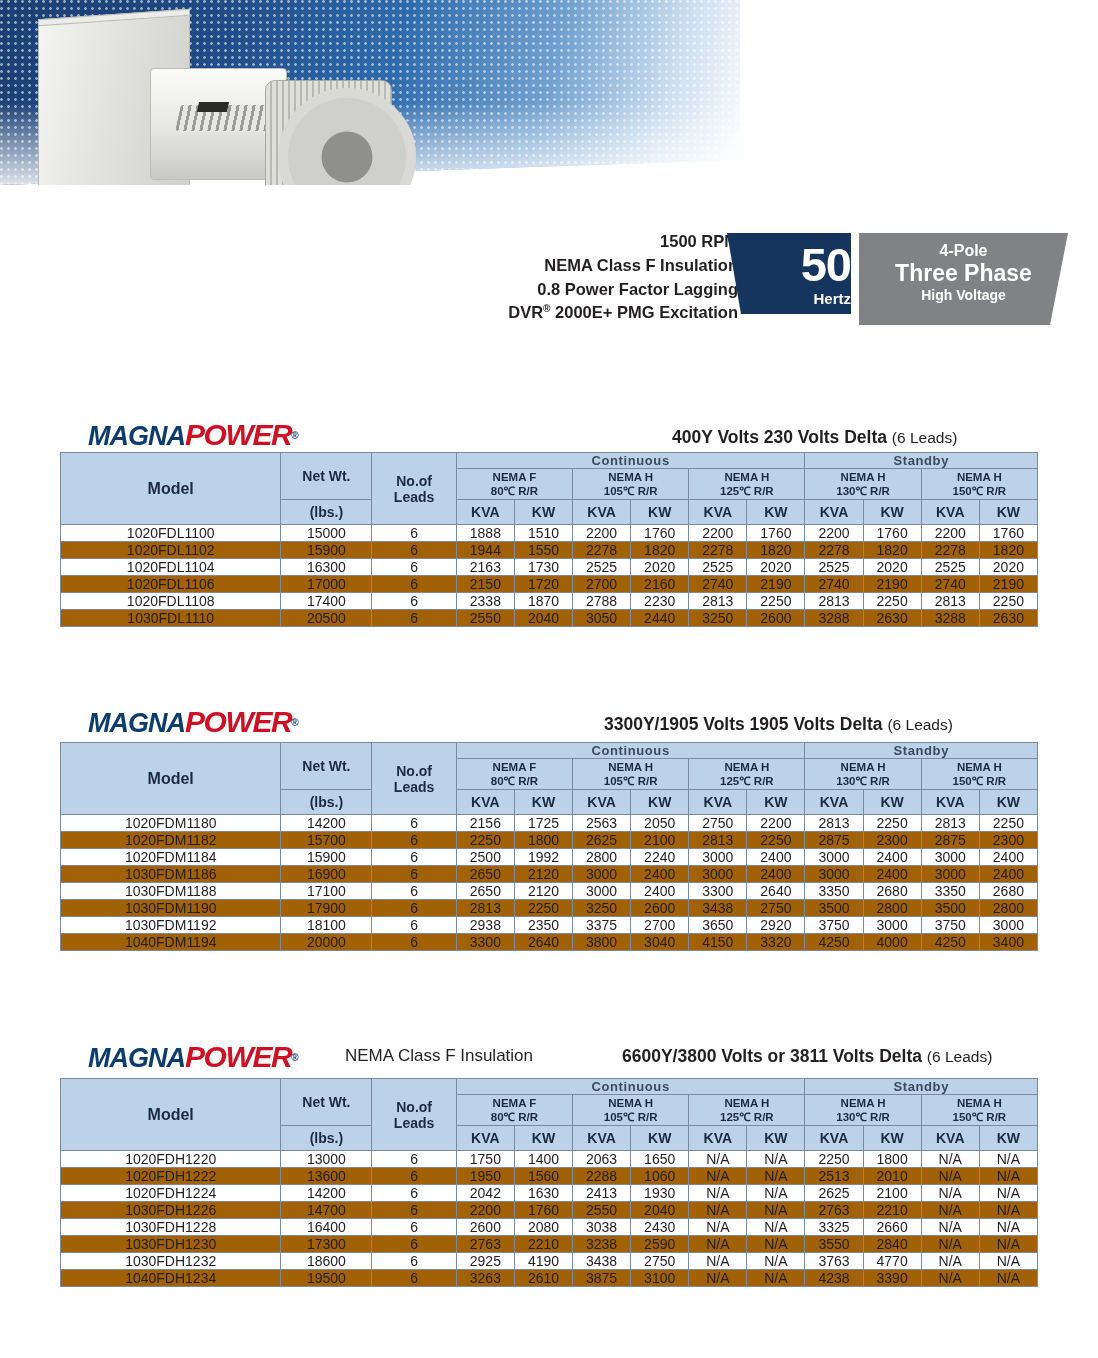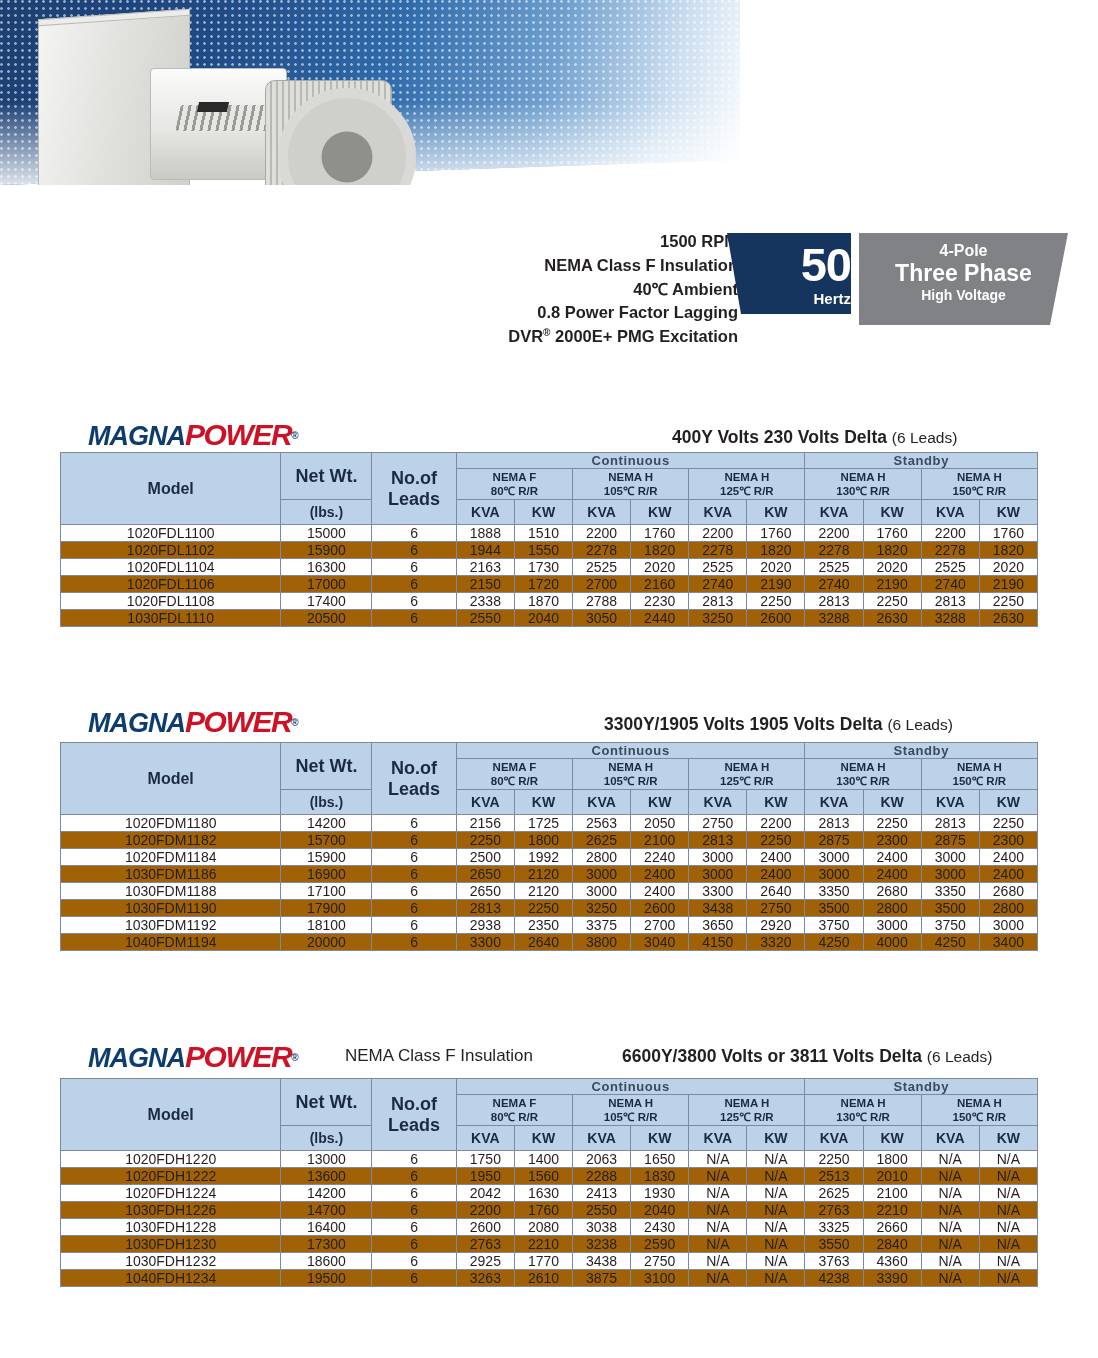--- a/index.html
+++ b/index.html
@@ -113,21 +113,21 @@
   }
   table.spec-table td,table.spec-table th{
     border:1px solid #7b8aa0;
     text-align:center;vertical-align:middle;
     padding:0;
   }
   .hdr{background:#bcd2e8;font-weight:bold;color:#1b2a40;}
   .hdr-small{font-size:11.5px;}
   .hdr-grp{font-size:13px;letter-spacing:.6px;color:#3b4a5e;font-weight:bold;}
   .hdr-model{font-size:16px;}
-  .hdr-net{font-size:18px;}
+  .hdr-net{font-size:14px;}
   .hdr-unit{font-size:14px;font-weight:bold;}
   .row-model{font-size:14px;padding:2px 0;}
   .row-val{font-size:14px;}
   .row-alt{background:#a16207;}
 </style>
 </head>
 <body>
 
 <div class="banner">
   <div class="banner-bg"></div>
@@ -139,21 +139,20 @@
     <div class="tag"></div>
 
     <div class="drum"></div>
     <div class="drum2"></div>
   </div>
 </div>
 
 <div class="spec">
   <div>1500 RPM</div>
   <div>NEMA Class F Insulation</div>
-  <div>40℃ Ambient</div>
   <div>0.8 Power Factor Lagging</div>
   <div>
     <span>DVR</span><span class="sup">®</span><span> 2000E+ PMG Excitation</span>
   </div>
 </div>
 
 <div class="hz-badge">
   <div class="num">50</div>
   <div class="unit">Hertz</div>
 </div>
@@ -573,21 +572,21 @@
         <td class="row-val">N/A</td>
         <td class="row-val">N/A</td>
       </tr>
       <tr class="row-alt">
         <td class="row-model">1020FDH1222</td>
         <td class="row-val">13600</td>
         <td class="row-val">6</td>
         <td class="row-val">1950</td>
         <td class="row-val">1560</td>
         <td class="row-val">2288</td>
-        <td class="row-val">1830</td>
+        <td class="row-val">1060</td>
         <td class="row-val">N/A</td>
         <td class="row-val">N/A</td>
         <td class="row-val">2513</td>
         <td class="row-val">2010</td>
         <td class="row-val">N/A</td>
         <td class="row-val">N/A</td>
       </tr>
       <tr>
         <td class="row-model">1020FDH1224</td>
         <td class="row-val">14200</td>
@@ -646,27 +645,27 @@
         <td class="row-val">3550</td>
         <td class="row-val">2840</td>
         <td class="row-val">N/A</td>
         <td class="row-val">N/A</td>
       </tr>
       <tr>
         <td class="row-model">1030FDH1232</td>
         <td class="row-val">18600</td>
         <td class="row-val">6</td>
         <td class="row-val">2925</td>
-        <td class="row-val">1770</td>
+        <td class="row-val">4190</td>
         <td class="row-val">3438</td>
         <td class="row-val">2750</td>
         <td class="row-val">N/A</td>
         <td class="row-val">N/A</td>
         <td class="row-val">3763</td>
-        <td class="row-val">4360</td>
+        <td class="row-val">4770</td>
         <td class="row-val">N/A</td>
         <td class="row-val">N/A</td>
       </tr>
       <tr class="row-alt">
         <td class="row-model">1040FDH1234</td>
         <td class="row-val">19500</td>
         <td class="row-val">6</td>
         <td class="row-val">3263</td>
         <td class="row-val">2610</td>
         <td class="row-val">3875</td>

